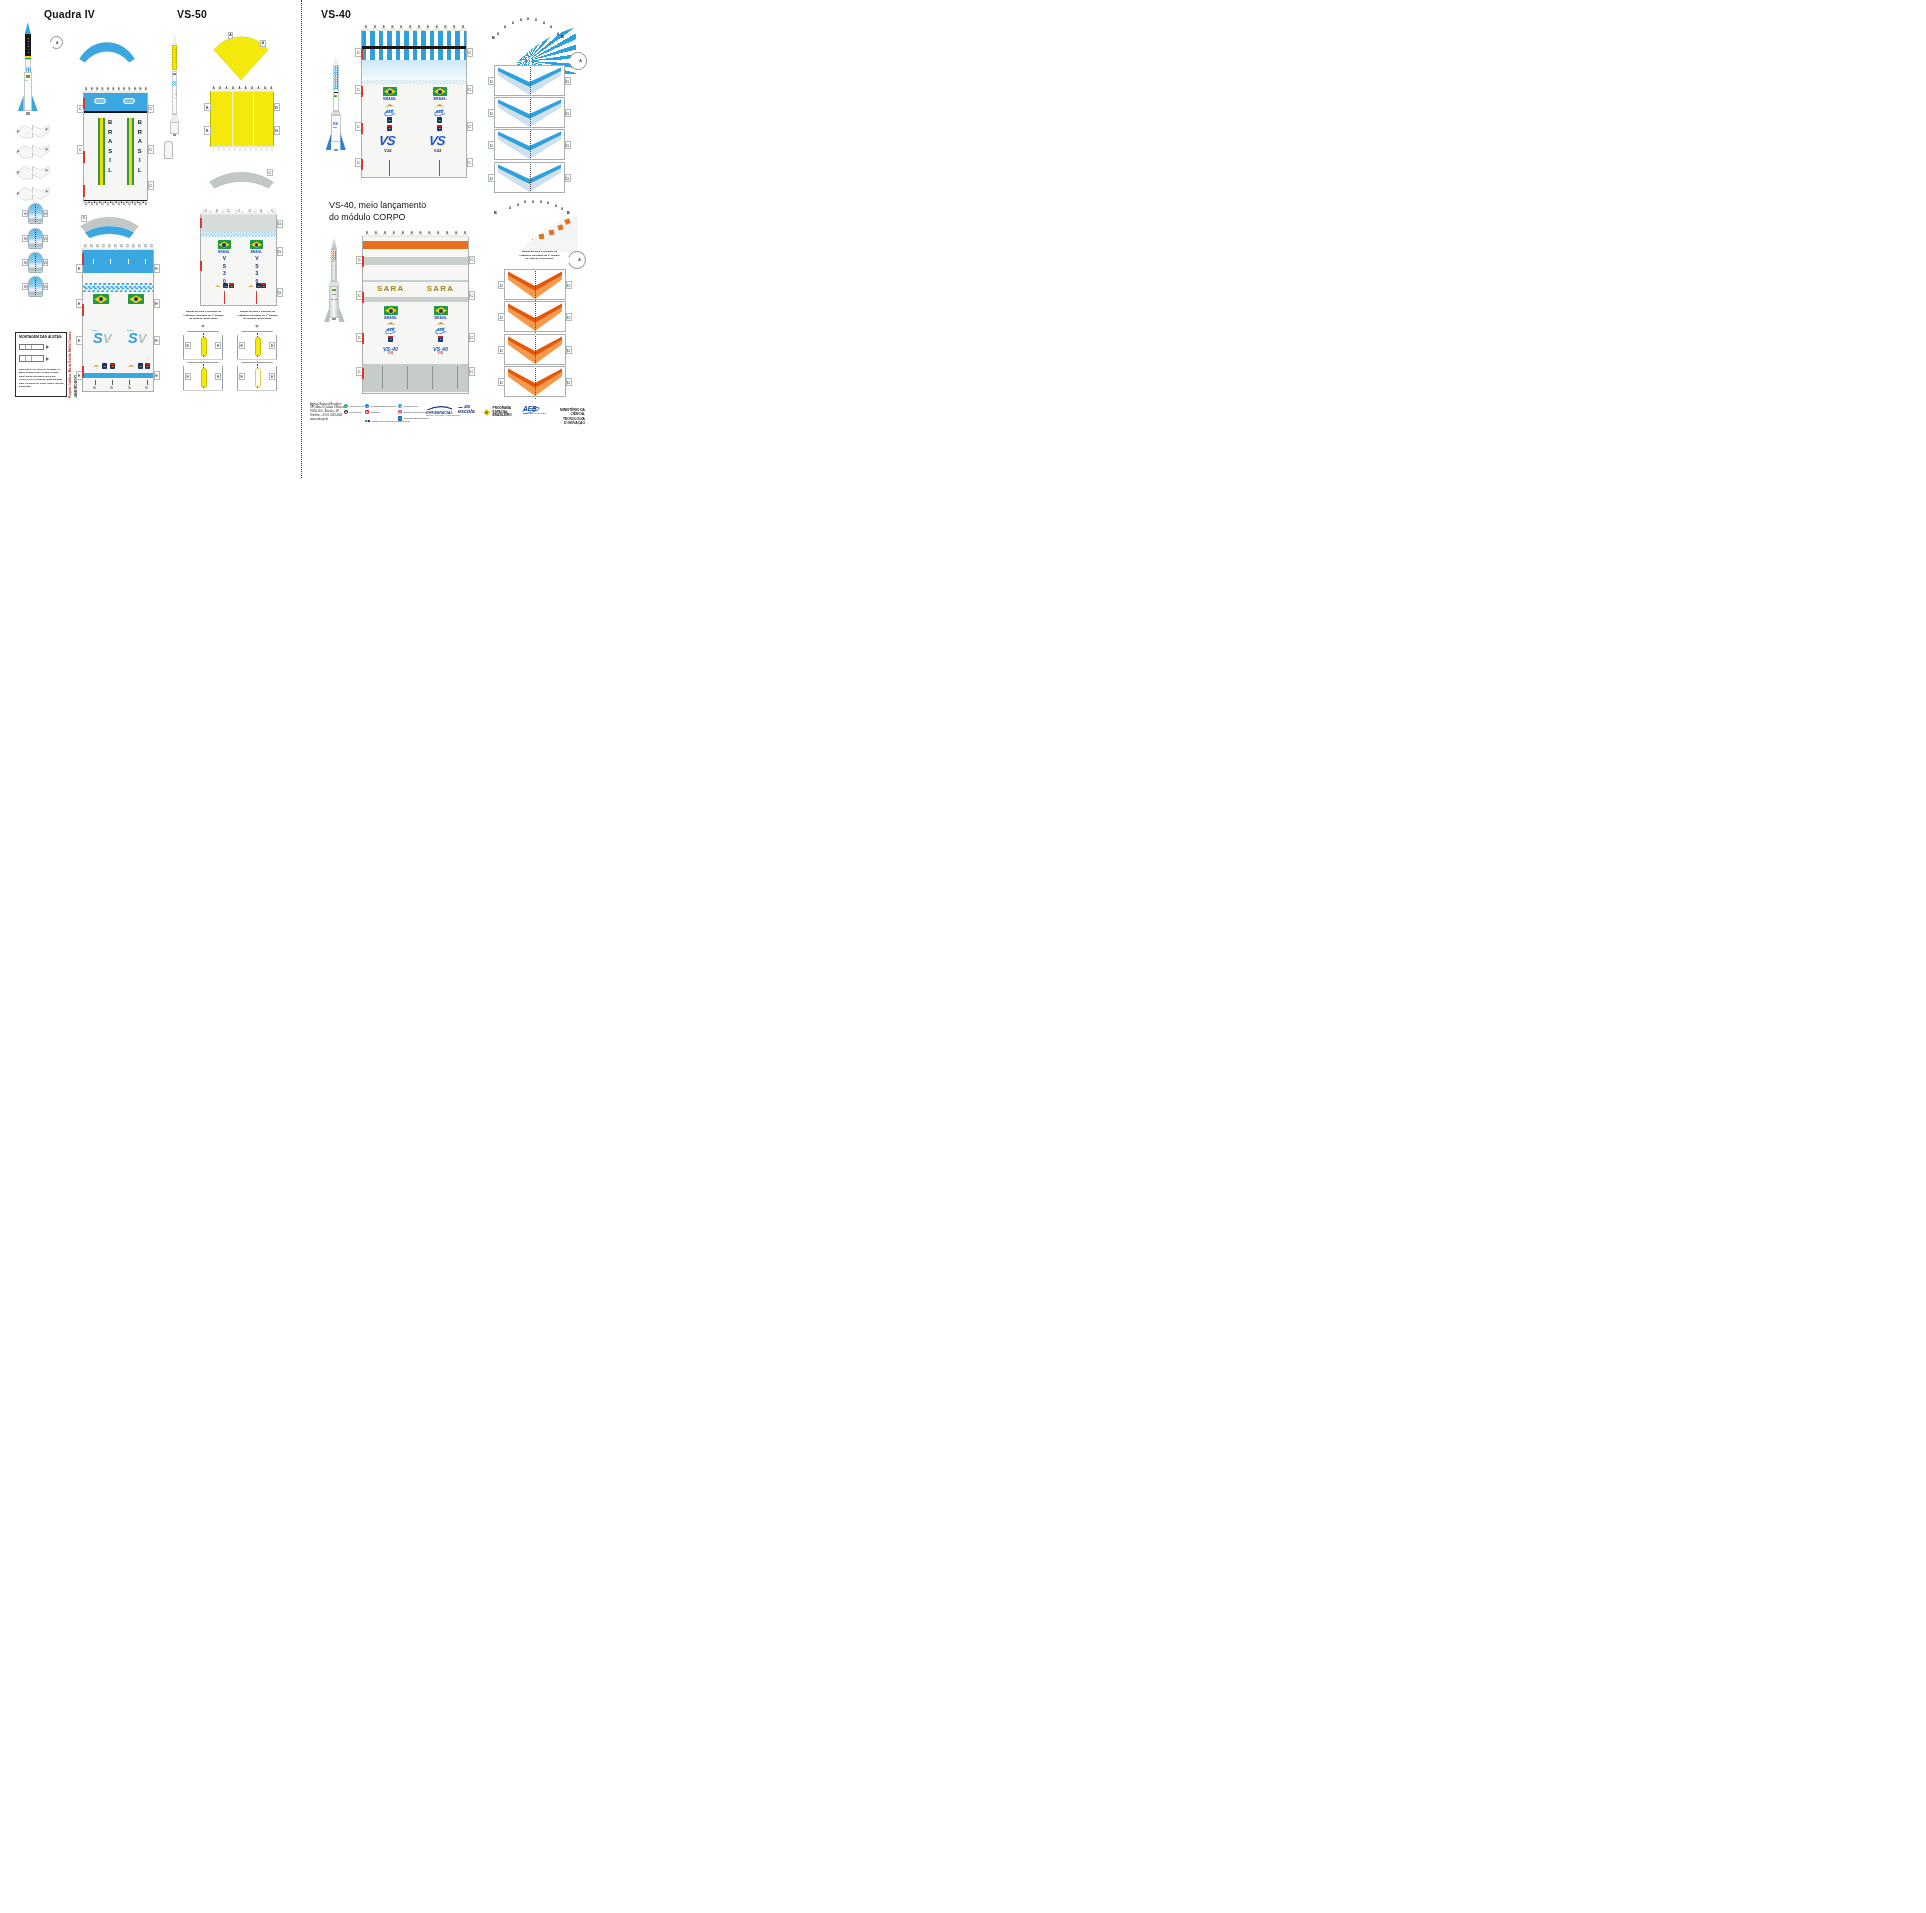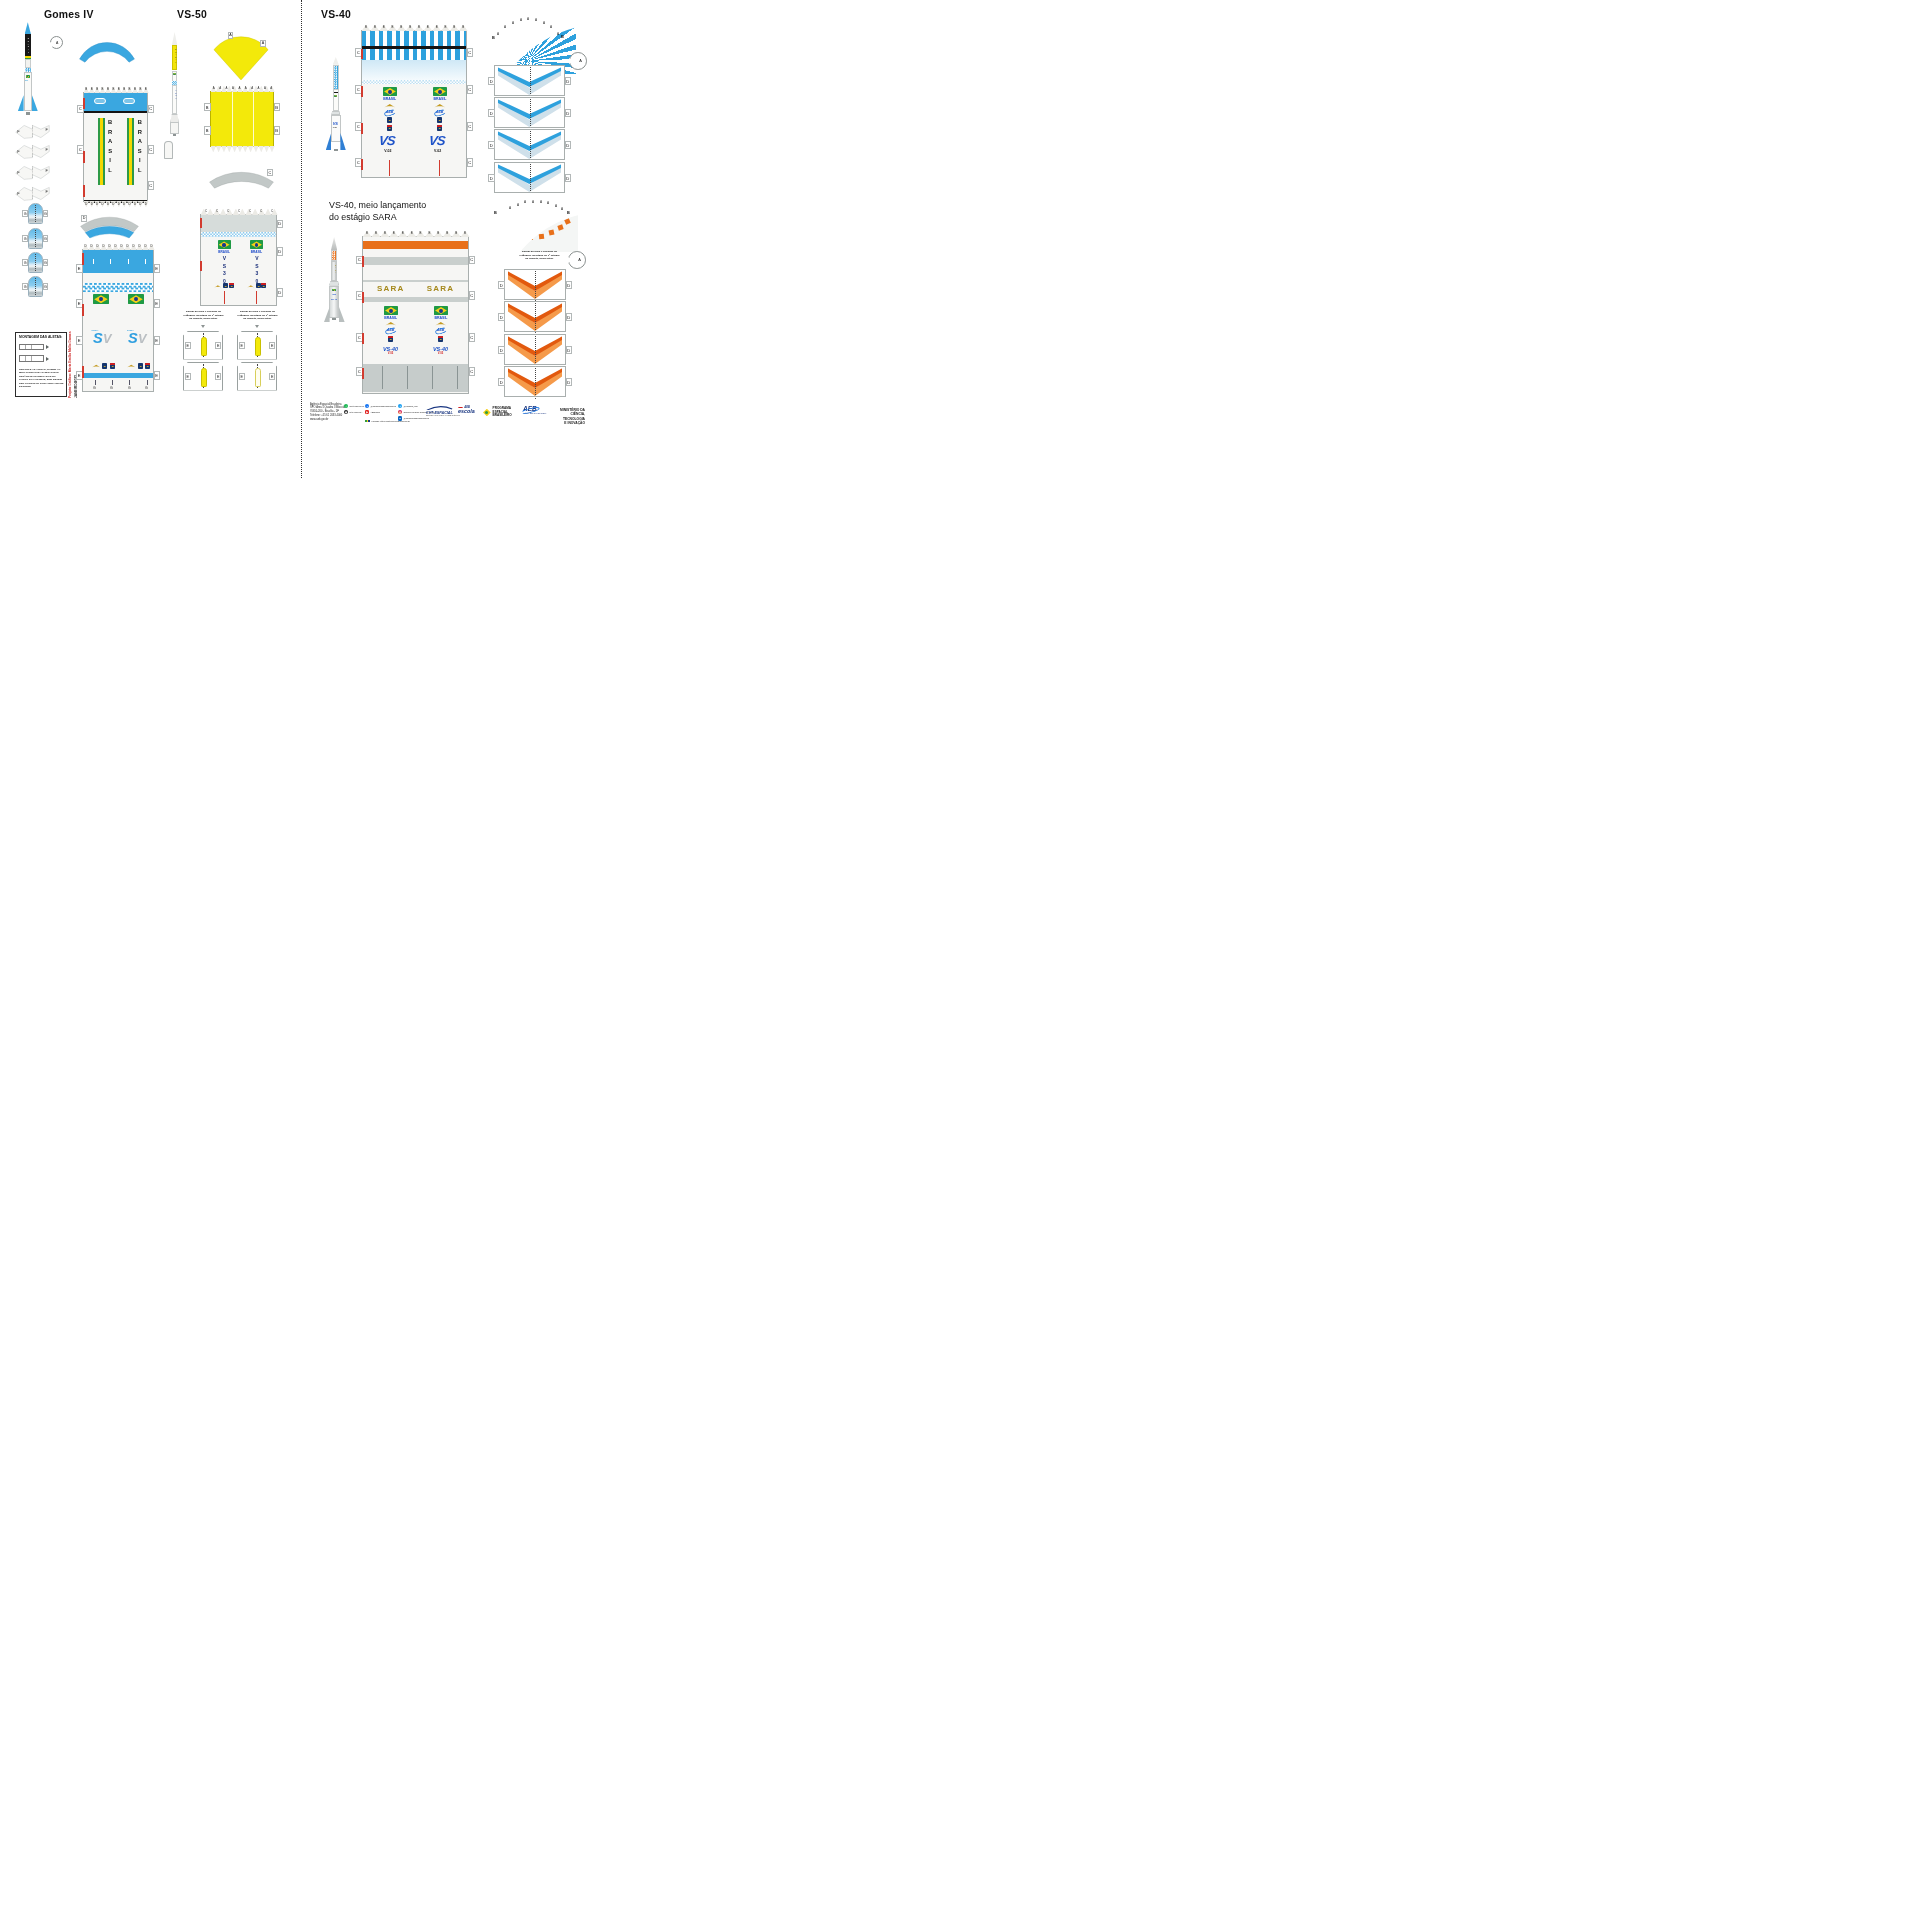--- a/index.html
+++ b/index.html
@@ -80,21 +80,21 @@
   .aeb-sub{font-size:1.5px;color:#16337f;margin-top:0.4px}
   .minist{position:absolute;text-align:right;font-size:3.3px;font-weight:800;line-height:1.3;color:#222}
 </style>
 </head>
 <body>
 
 <div class="sheet">
 
   <div class="divider"></div>
 
-  <div class="t" style="left:44px;top:8.5px">Gomes IV</div>
+  <div class="t" style="left:44px;top:8.5px">Quadra IV</div>
   <div class="t" style="left:177px;top:8.5px">VS-50</div>
   <div class="t" style="left:321px;top:8.5px">VS-40</div>
 
   <div class="piece" style="left:17px;top:22.3px;width:21.6px;height:92px">
     <i class="abs" style="left:7.7px;top:0;width:6.2px;height:11.6px;background:#3aa7e0;clip-path:polygon(50% 0,100% 100%,0 100%)"></i>
     <i class="abs" style="left:7.7px;top:11.6px;width:6.2px;height:22.3px;background:#181818">
       <span class="vtx" style="left:1.9px;top:2.7px;font-size:1.9px;color:#fff;letter-spacing:0.8px">BRASIL</span>
     </i>
     <i class="abs" style="left:7.7px;top:34px;width:6.2px;height:1.9px;background:#f5d800"></i>
     <i class="abs" style="left:7.7px;top:36px;width:6.2px;height:1.5px;background:#2e9a47"></i>
@@ -711,21 +711,21 @@
     <span class="stab l" style="top:10.8px">
         <b>D</b>
       </span>
     <span class="stab r" style="top:10.8px">
         <b>D</b>
       </span>
   </div>
 
   <div class="abs" style="left:329px;top:200px;font-size:8.9px;line-height:1.3">
     <div>VS-40, meio lançamento</div>
-    <div>do estágio SARA</div>
+    <div>do módulo CORPO</div>
   </div>
 
   <div class="piece" style="left:323px;top:237px;width:22.3px;height:96px">
     <i class="abs" style="left:8px;top:0;width:6.2px;height:13px;background:linear-gradient(180deg,#e8e8e6,#b9bcbc);clip-path:polygon(50% 0,100% 100%,0 100%)"></i>
     <i class="abs ck" style="--s:2.3px;--c:#e8701a;left:8px;top:13px;width:6.2px;height:10.8px;border:0.4px solid #c8cccc"></i>
     <i class="abs" style="left:8px;top:24px;width:6.2px;height:20px;background:linear-gradient(90deg,#cfd3d3,#f2f3f3,#b9bdbd);border:0.4px solid #c2c6c6">
       <span class="vtx" style="left:1.9px;top:2.3px;font-size:1.7px;color:#a5891c;letter-spacing:0.4px">SARA</span>
     </i>
     <i class="abs" style="left:6.2px;top:44px;width:10px;height:4.6px;background:#dfe3e3;border:0.4px solid #c2c6c6;clip-path:polygon(12% 0,88% 0,100% 100%,0 100%)"></i>
     <i class="abs" style="left:6.2px;top:49px;width:10px;height:32px;background:linear-gradient(90deg,#d6dada,#f6f7f7,#c3c7c7);border:0.4px solid #c2c6c6"></i>

